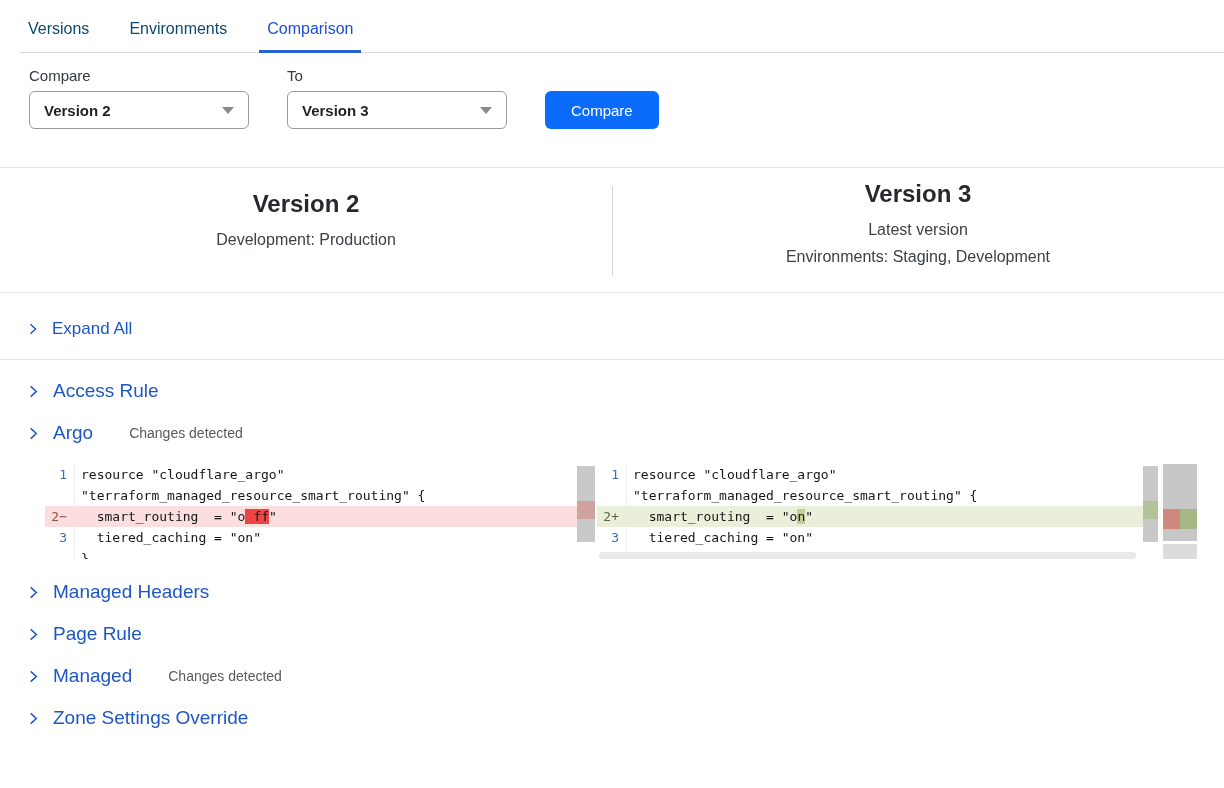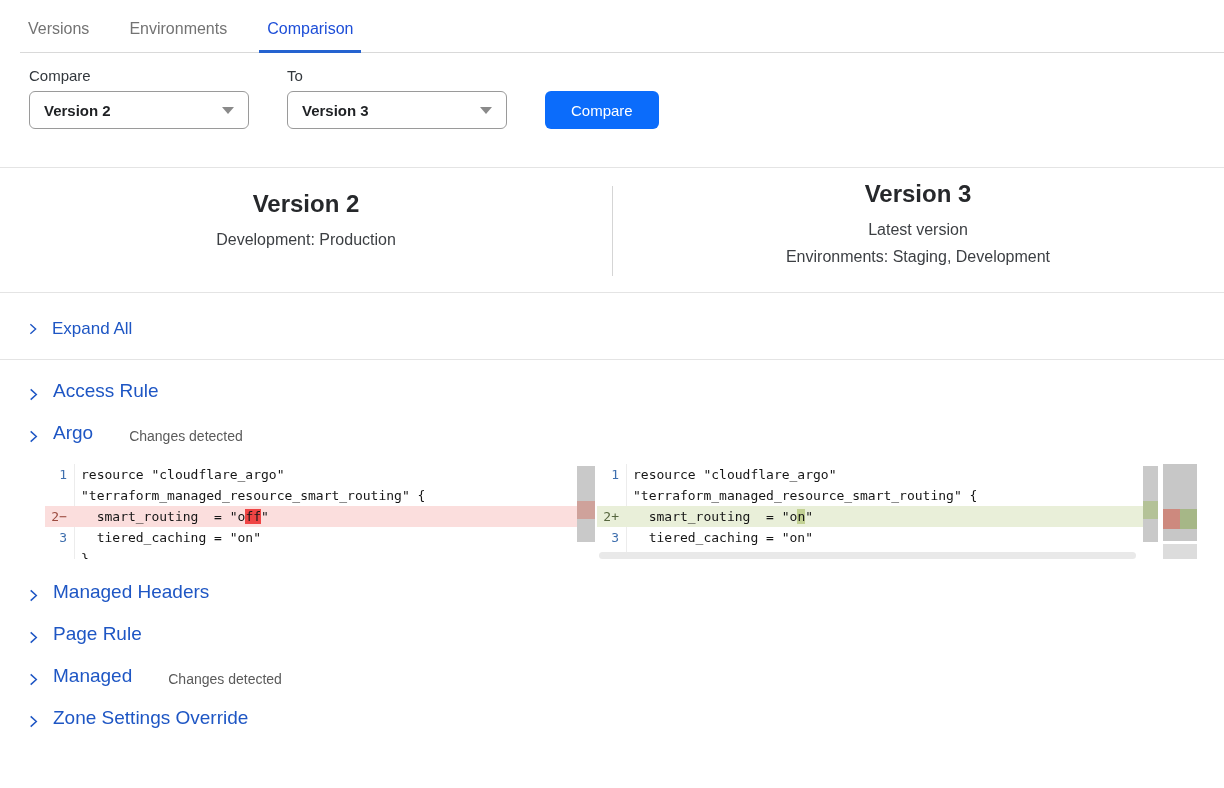--- a/index.html
+++ b/index.html
@@ -2,21 +2,21 @@
 <html><head>
 <meta charset="utf-8">
 <style>
   * { box-sizing: border-box; margin: 0; padding: 0; }
   html,body { width: 1224px; height: 788px; background: #ffffff;
     font-family: "Liberation Sans", sans-serif; color: #202226; overflow: hidden; }
 
   
   .tabs-bar { display: flex; align-items: flex-end; margin-left: 20px;
     border-bottom: 1px solid #d9d9d9; padding-top: 14px; }
-  .tab { font-size: 16px; color: #737373; padding: 6px 8px 14px 8px;
+  .tab { font-size: 16px; color: #0c4a6e; padding: 6px 8px 14px 8px;
     margin-right: 24px; cursor: pointer; position: relative; }
   .tab.active { color: #1d4ed8; font-weight: 500; }
   .tab.active::after { content:""; position: absolute; left: 0; right: 0;
     bottom: -1px; height: 3px; background: #2563d0; }
 
   
   .controls { display: flex; padding: 14px 0 0 29px; gap: 38px; align-items: flex-end; }
   .field-label { font-size: 15px; color: #33383d; margin-bottom: 7px; }
   .select { width: 220px; height: 38px; border: 1px solid #9a9a9a; border-radius: 6px;
     display: flex; align-items: center; justify-content: space-between;
@@ -37,41 +37,41 @@
   .vcol.right { padding-top: 0; }
   .vsep { position: absolute; left: 50%; top: 18px; bottom: 16px; width: 1px; background: #d5d5d5; }
   .vtitle { font-size: 24px; font-weight: 600; color: #26282b; margin-bottom: 8px; }
   .vsub { font-size: 16px; color: #3c3f43; line-height: 1.7; }
 
   
   .expand-row { display: flex; align-items: center; gap: 12px; padding: 26px 0 20px 26px;
     color: #1e56c4; cursor: pointer; }
   .expand-row .lbl { font-size: 17px; text-align: center; }
   .section-list { padding-top: 10px; }
-  .section-row { display: flex; align-items: flex-end; gap: 12px;
+  .section-row { display: flex; align-items: center; gap: 12px;
     padding: 10px 0 10px 26px; color: #1e56c4; cursor: pointer; }
   .section-row .lbl { font-size: 19px; }
   .badge { font-size: 14px; color: #5a5a5a; margin-left: 24px; }
   .chev { display: inline-flex; flex: 0 0 auto; }
 
   
   .diff-area { display: flex; margin: 10px 0 12px 45px; height: 95px; }
   .pane { position: relative; overflow: hidden; height: 95px; background: #fff; }
   .pane.left { width: 550px; margin-right: 2px; }
   .pane.right { width: 561px; }
   .crow { display: flex; height: 21px; line-height: 21px;
     font-family: "DejaVu Sans Mono", "Liberation Mono", monospace; font-size: 13px; color: #161616; }
   .lnum { flex: 0 0 30px; text-align: right; padding-right: 7px; color: #3f6fae;
     border-right: 1px solid #ececec; white-space: pre; }
   .ctext { white-space: pre; padding-left: 6px; }
   .crow.removed { background: #fbdedd; }
   .crow.removed .lnum { color: #9c4b3f; border-right-color: transparent; }
   .crow.added { background: #e9efd9; }
   .crow.added .lnum { color: #56663f; border-right-color: transparent; }
-  .mark-del { background: #ef4444; }
+  .mark-del { background: #ef4444; padding-left: 8px; }
   .mark-add { background: #c2d193; }
 
   .vscroll { position: absolute; top: 2px; width: 18px; height: 76px; background: #c9c9c9; }
   .pane.left .vscroll { right: 0; }
   .pane.right .vscroll { right: 0; width: 15px; }
   .vseg-red { position: absolute; left: 0; right: 0; top: 46%; height: 24%; background: #cfa29b; }
   .vseg-green { position: absolute; left: 0; right: 0; top: 46%; height: 24%; background: #b4c297; }
   .hscroll { position: absolute; left: 2px; right: 22px; bottom: 0; height: 7px;
     background: #e9e9e9; border-radius: 4px; }
 

